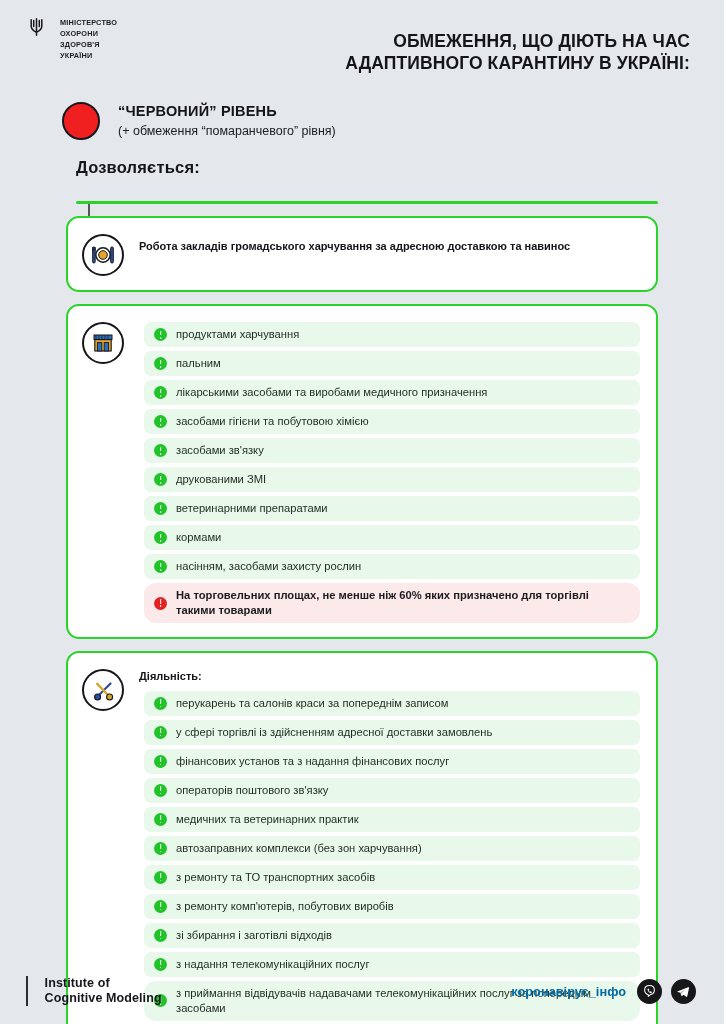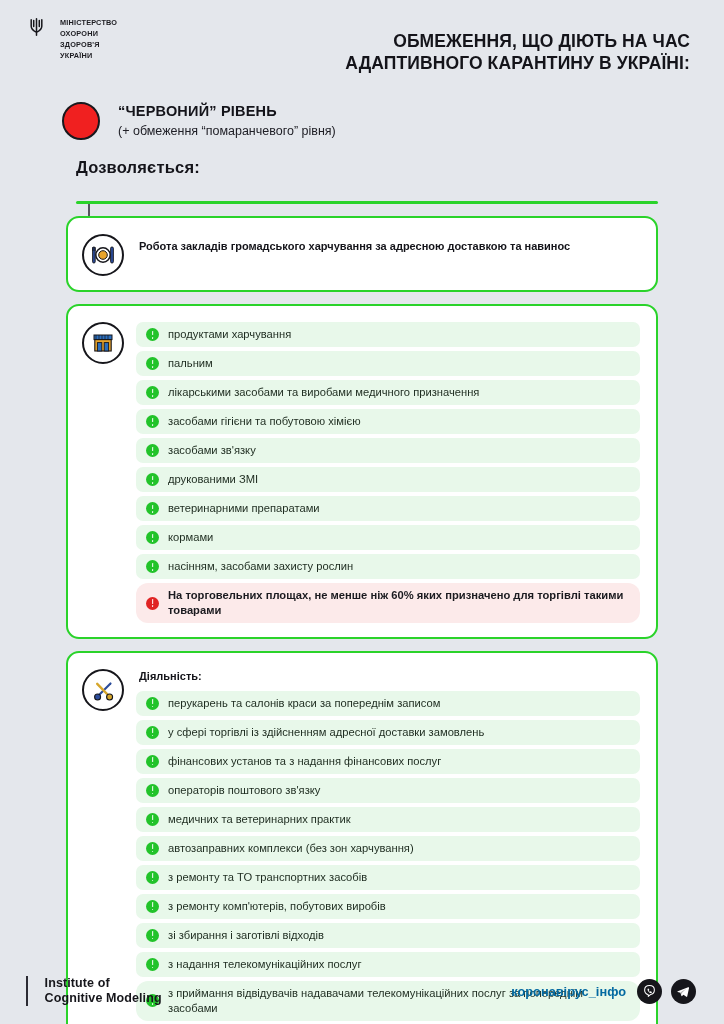--- a/index.html
+++ b/index.html
@@ -160,20 +160,21 @@
   
   .row {
     display: flex;
     align-items: center;
     gap: 9px;
     background: #e8f8ea;
     border-radius: 7px;
     padding: 5px 10px;
     margin-bottom: 4px;
     min-height: 22px;
+    margin-left: 8px;
   }
   .row:last-child { margin-bottom: 0; border-radius: 12px; }
   .row.alert { background: #fceaea; align-items: center; }
 
   .bullet {
     flex: 0 0 auto;
     width: 13px; height: 13px;
     border-radius: 50%;
     background: #22c32a;
     position: relative;

